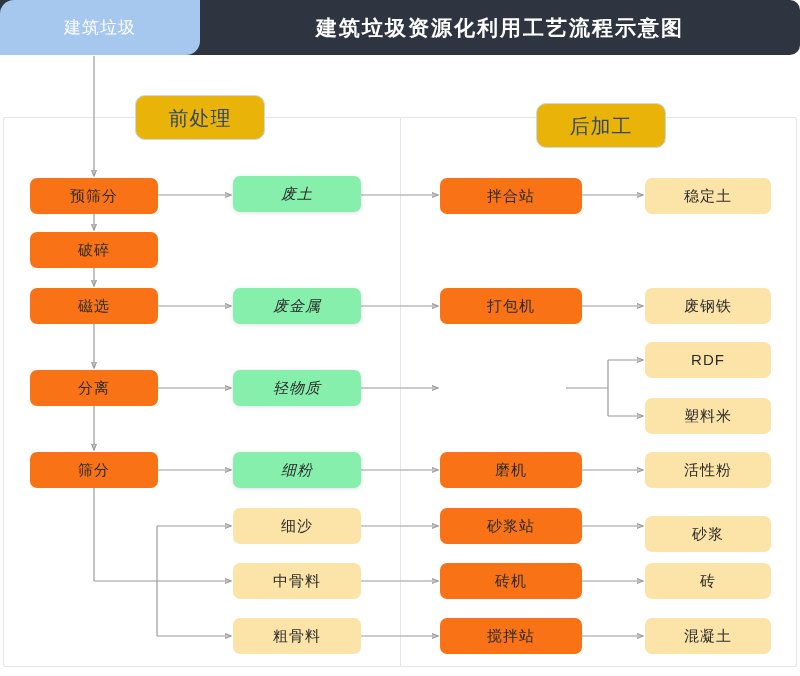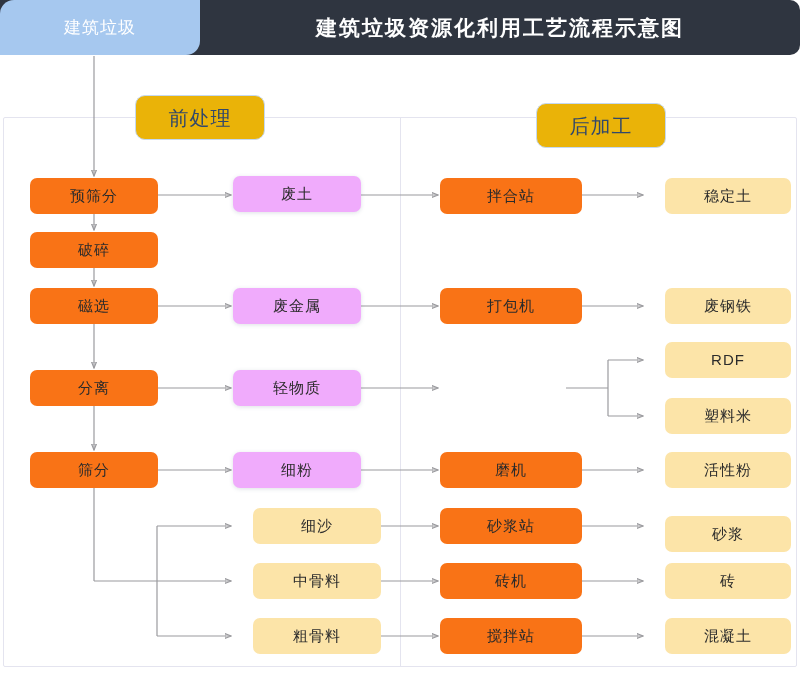--- a/index.html
+++ b/index.html
@@ -110,25 +110,26 @@
     height: 36px;
     line-height: 36px;
     border-radius: 7px;
     font-size: 15px;
     text-align: center;
     letter-spacing: 1px;
     white-space: nowrap;
     box-sizing: border-box;
   }
   .node.blue   { background: #f97316; color: #2b2b2b; }
-  .node.yellow { background: #fce4a8; color: #2b2b2b; margin-left: 20px; }
+  .node.yellow { background: #fce4a8; color: #2b2b2b; }
   .node.white  {
-    background: #f0abfc;
+    background: #86efac;
     color: #2b2b2b;
     box-shadow: 0 1px 4px rgba(80,90,120,0.18);
+    font-style: italic;
   }
 
   .col-a { left: 30px;  width: 128px; }
   .col-b { left: 233px; width: 128px; }
   .col-c { left: 440px; width: 142px; }
   .col-d { left: 645px; width: 126px; }
 
   
   #wires {
     position: absolute;

